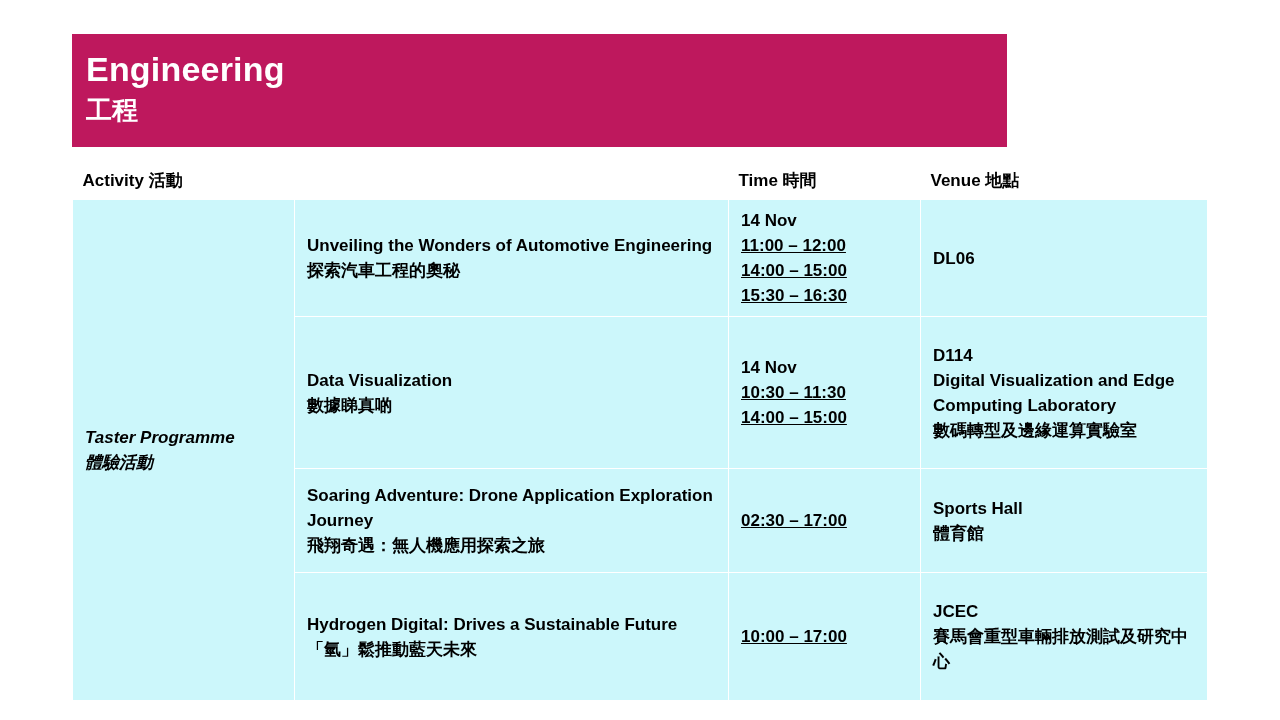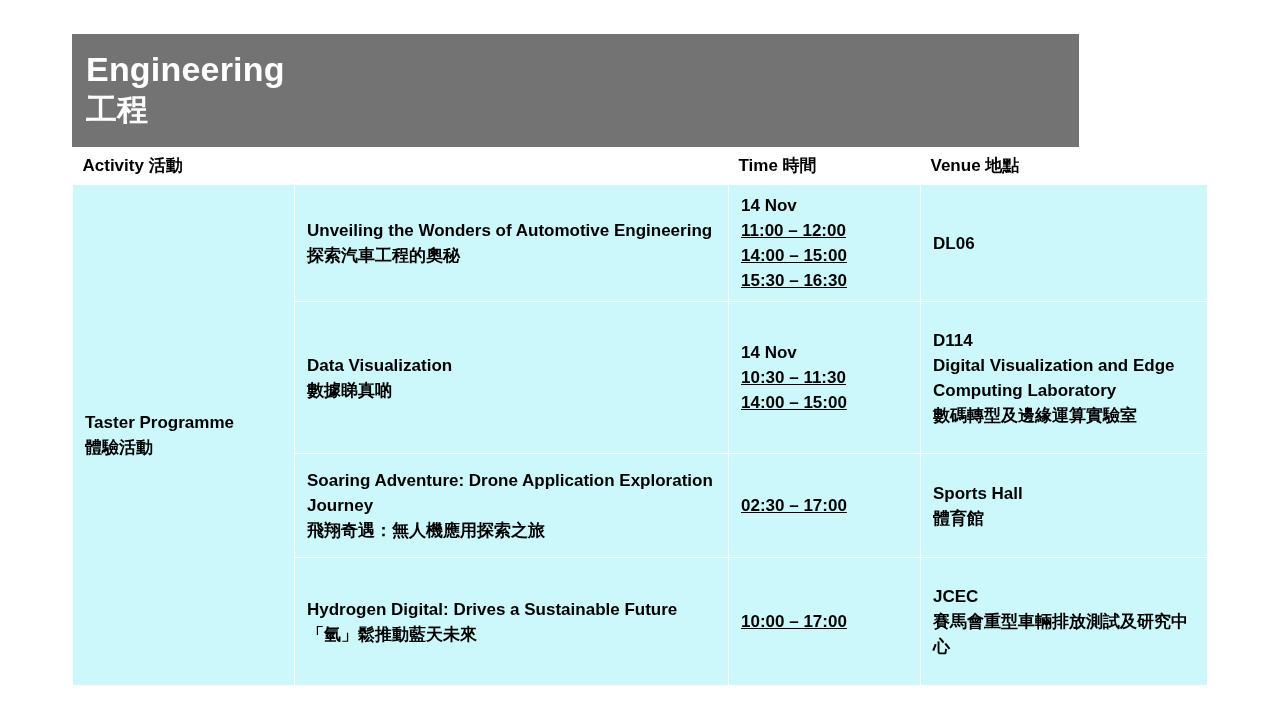--- a/index.html
+++ b/index.html
@@ -16,43 +16,43 @@
   .slide {
     position: relative;
     width: 1280px;
     height: 720px;
     background: #ffffff;
   }
   .header-band {
     position: absolute;
     left: 72px;
     top: 34px;
-    width: 1007px;
+    width: 935px;
     height: 113px;
-    background: #737373;
+    background: #be185d;
     box-sizing: border-box;
     padding: 14px 0 0 14px;
   }
   .header-title-en {
     color: #ffffff;
     font-size: 34px;
     font-weight: bold;
     line-height: 42px;
     letter-spacing: 0.2px;
   }
   .header-title-zh {
     color: #ffffff;
-    font-size: 31px;
+    font-size: 26px;
     font-weight: bold;
     line-height: 40px;
   }
   table.schedule {
     position: absolute;
     left: 72px;
-    top: 147px;
+    top: 162px;
     width: 1135px;
     border-collapse: collapse;
     table-layout: fixed;
   }
   table.schedule col.c-activity { width: 222px; }
   table.schedule col.c-title { width: 434px; }
   table.schedule col.c-time { width: 192px; }
   table.schedule col.c-venue { width: 287px; }
 
   th.colhead {
@@ -75,20 +75,21 @@
     padding: 8px 12px 8px 12px;
     color: #000000;
     font-size: 17px;
     line-height: 25px;
   }
   td.activity-cell {
     background: #CCF7FB;
     font-weight: bold;
     vertical-align: middle;
     padding-left: 12px;
+    font-style: italic;
   }
   td.title-cell {
     font-weight: bold;
   }
   td.time-cell {
     font-weight: bold;
     vertical-align: middle;
   }
   td.venue-cell {
     font-weight: bold;

